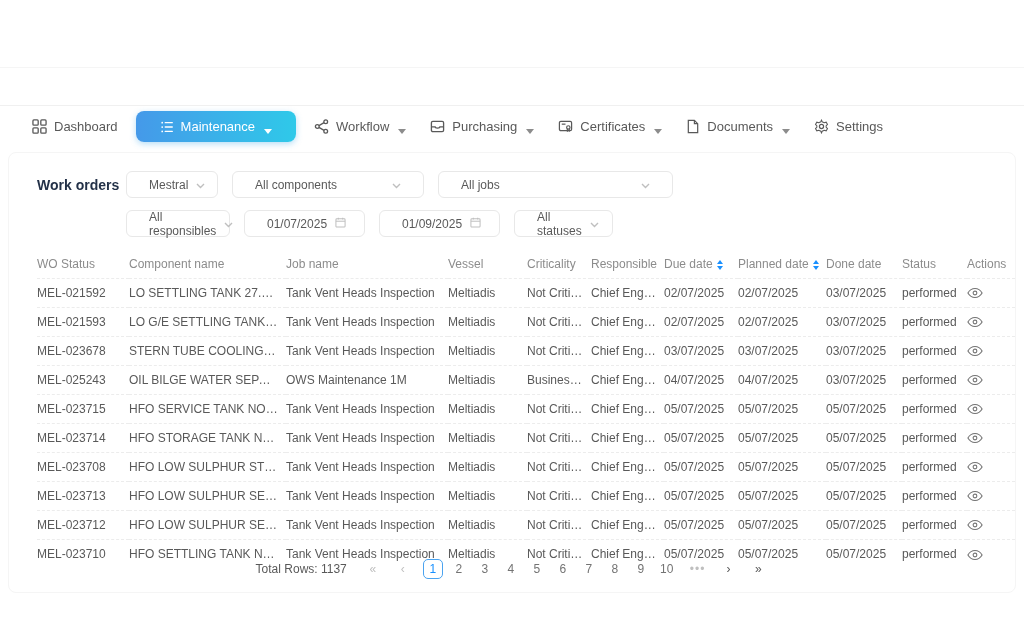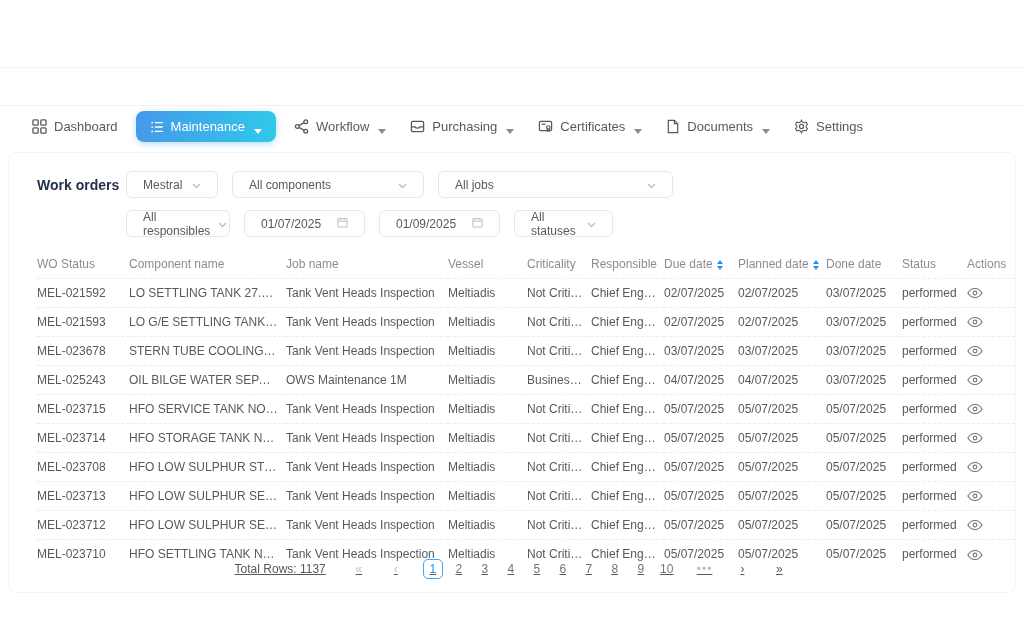--- a/index.html
+++ b/index.html
@@ -6,32 +6,32 @@
   html,body { width:1024px; height:640px; background:#ffffff; font-family:"Liberation Sans", sans-serif; overflow:hidden; }
   .hairline { position:absolute; left:0; width:1024px; height:1px; background:#f0f0f0; }
   .hairline.h1 { top:67px; background:#f5f5f5; }
   .hairline.h2 { top:105px; }
 
   
   .nav { position:absolute; top:106px; left:0; width:1024px; height:40px; display:flex; align-items:center; padding-left:20px; }
   .nav-item { display:flex; align-items:flex-end; gap:7px; color:#595959; font-size:13px; padding:8px 12px; cursor:pointer; white-space:nowrap; }
   .nav-item svg { display:block; }
   .nav-item .caret { width:0; height:0; border-left:4px solid transparent; border-right:4px solid transparent; border-top:5px solid #8c8c8c; margin-left:2px; }
-  .nav-item.active { background:linear-gradient(90deg,#4599e9,#2fc9e9); color:#ffffff; border-radius:8px; padding:8px 14px; box-shadow:0 2px 6px rgba(47,160,233,.35); margin:0 6px; }
+  .nav-item.active { background:linear-gradient(90deg,#4599e9,#2fc9e9); color:#ffffff; border-radius:8px; padding:8px 24px; box-shadow:0 2px 6px rgba(47,160,233,.35); margin:0 6px; }
   .nav-item.active .caret { border-top-color:#ffffff; }
 
   
   .card { position:absolute; top:152px; left:8px; width:1008px; height:441px; background:#ffffff; border:1px solid #f5f5f5; border-radius:8px; }
 
   
   .filters { padding:18px 20px 0 28px; }
   .f-row { display:flex; align-items:center; margin-bottom:12px; }
   .panel-title { width:89px; font-size:14px; font-weight:bold; color:#233148; }
   .f-spacer { width:89px; }
-  .fbox { display:flex; align-items:center; justify-content:space-between; height:27px; border:1px solid #e8e8e8; border-radius:6px; font-size:12px; color:#595959; padding:0 16px; margin-right:14px; background:#fff; cursor:pointer; }
+  .fbox { display:flex; align-items:center; justify-content:space-between; height:27px; border:1px solid #e8e8e8; border-radius:6px; font-size:12px; color:#595959; padding:0 22px; margin-right:14px; background:#fff; cursor:pointer; }
   .fbox .chev { margin-left:8px; }
   .sel-vessel { width:92px; }
   .sel-components { width:192px; }
   .sel-jobs { width:235px; }
   .sel-responsibles { width:104px; }
   .date-box { width:121px; }
   .sel-statuses { width:99px; }
 
   
   .tbl-wrap { padding:2px 20px 0 28px; }
@@ -40,21 +40,21 @@
   td { font-size:12px; color:#595959; height:29px; border-top:1px dashed #ececec; white-space:nowrap; overflow:hidden; text-overflow:ellipsis; padding-right:8px; }
   th { padding-right:8px; }
   .sort { display:inline-flex; flex-direction:column; vertical-align:middle; margin-left:4px; line-height:0; }
   .sort i { width:0; height:0; border-left:3.5px solid transparent; border-right:3.5px solid transparent; display:block; }
   .sort .up { border-bottom:4px solid #1890ff; margin-bottom:2px; }
   .sort .dn { border-top:4px solid #1890ff; }
   .actions-cell { text-align:left; }
   .eye { display:inline-flex; cursor:pointer; vertical-align:middle; }
 
   
-  .pager { position:absolute; left:0; bottom:13px; width:100%; display:flex; align-items:center; justify-content:center; gap:17px; font-size:12px; color:#595959;text-decoration:underline; }
+  .pager { position:absolute; left:0; bottom:13px; width:100%; display:flex; align-items:center; justify-content:center; gap:10px; font-size:12px; color:#595959; }
   .pg-total { margin-right:6px; color:#595959; }
   .pg-item { min-width:20px; height:20px; display:flex; align-items:center; justify-content:center; color:#737373; cursor:pointer; border-radius:5px; padding:0 3px; }
   .pg-item.active { border:1px solid #4aa3f0; color:#1890ff; }
   .pg-arrow { color:#bfbfbf; font-size:12px; }
   .pg-arrow.dark { color:#595959; }
   .pg-dots { color:#bfbfbf; letter-spacing:1px; }
 </style>
 </head>
 <body>
 

